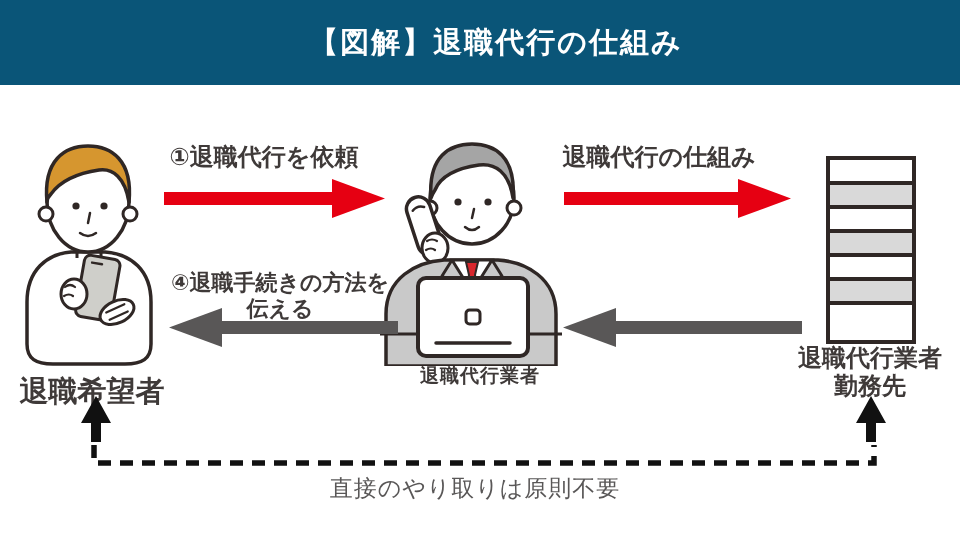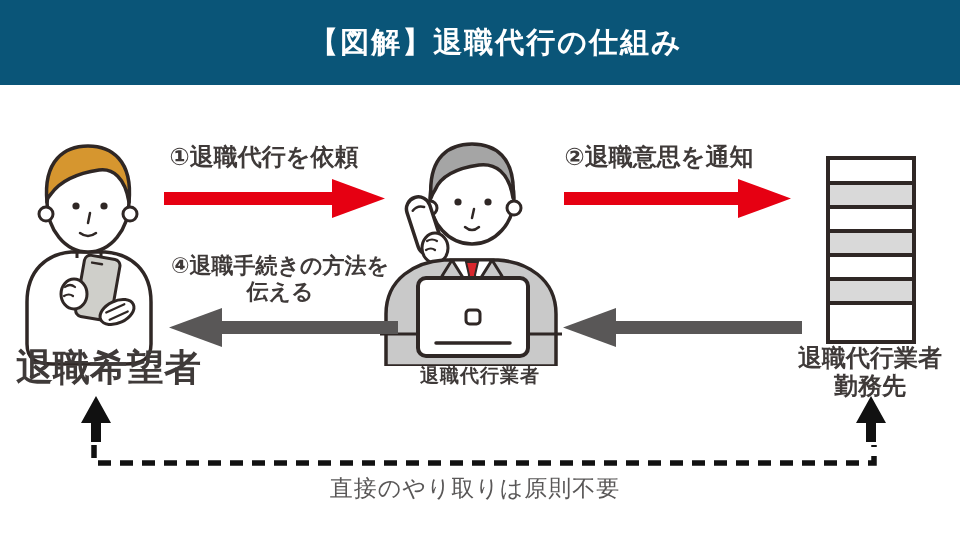--- a/index.html
+++ b/index.html
@@ -132,47 +132,47 @@
   </div>
 
   <div class="abs step-label big" style="left:156px;top:58px;width:216px;">①退職代行を依頼</div>
   <div class="abs" style="left:164px;top:93px;">
     <svg width="222" height="40" viewBox="0 0 222 40">
       <rect x="0" y="14" width="172" height="13" fill="var(--accent-red)"></rect>
       <polygon points="168,1 221,20.5 168,40" fill="var(--accent-red)"></polygon>
     </svg>
   </div>
 
-  <div class="abs step-label big" style="left:557px;top:58px;width:204px;">②退職意思を通知</div>
+  <div class="abs step-label big" style="left:557px;top:58px;width:204px;">退職代行の仕組み</div>
   <div class="abs" style="left:564px;top:93px;">
     <svg width="228" height="40" viewBox="0 0 228 40">
       <rect x="0" y="14" width="178" height="13" fill="var(--accent-red)"></rect>
       <polygon points="174,1 227,20.5 174,40" fill="var(--accent-red)"></polygon>
     </svg>
   </div>
 
-  <div class="abs step-label two-line" style="left:166px;top:168px;width:228px;text-align:center;">
+  <div class="abs step-label two-line" style="left:166px;top:185px;width:228px;text-align:center;">
     <span>④退職手続きの方法を</span><br>
     <span>伝える</span>
   </div>
   <div class="abs" style="left:168px;top:222px;">
     <svg width="230" height="40" viewBox="0 0 230 40">
       <polygon points="1,20.5 54,1 54,40" fill="var(--arrow-gray)"></polygon>
       <rect x="50" y="14" width="180" height="13" fill="var(--arrow-gray)"></rect>
     </svg>
   </div>
 
   <div class="abs" style="left:562px;top:222px;">
     <svg width="240" height="40" viewBox="0 0 240 40">
       <polygon points="1,20.5 54,1 54,40" fill="var(--arrow-gray)"></polygon>
       <rect x="50" y="14" width="190" height="13" fill="var(--arrow-gray)"></rect>
     </svg>
   </div>
 
-  <div class="abs actor-label" style="left:16px;top:262px;width:152px;font-size:37px;">退職希望者</div>
+  <div class="abs actor-label" style="left:16px;top:290px;width:152px;font-size:29px;">退職希望者</div>
   <div class="abs actor-label" style="left:385px;top:280px;width:190px;font-size:19px;letter-spacing:1px;">退職代行業者</div>
   <div class="abs actor-label" style="left:790px;top:259px;width:160px;font-size:24px;">
     <span>退職代行業者</span><br>
     <span>勤務先</span>
   </div>
 
   <div class="abs" style="left:81px;top:311px;">
     <svg width="30" height="46" viewBox="0 0 30 46">
       <polygon points="15,0 30,27 20,27 20,46 10,46 10,27 0,27" fill="var(--connector-black)"></polygon>
     </svg>

